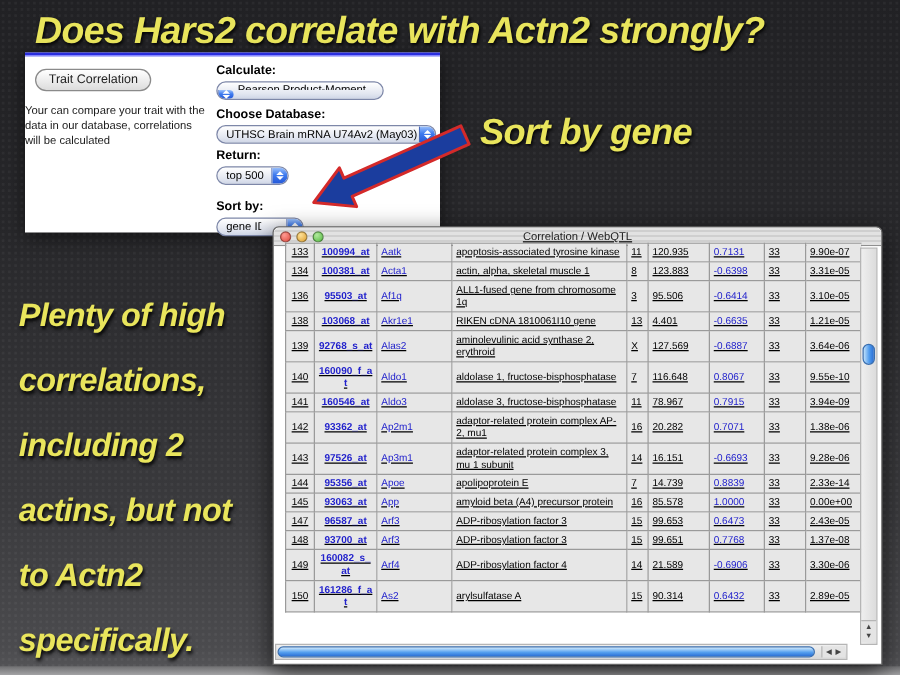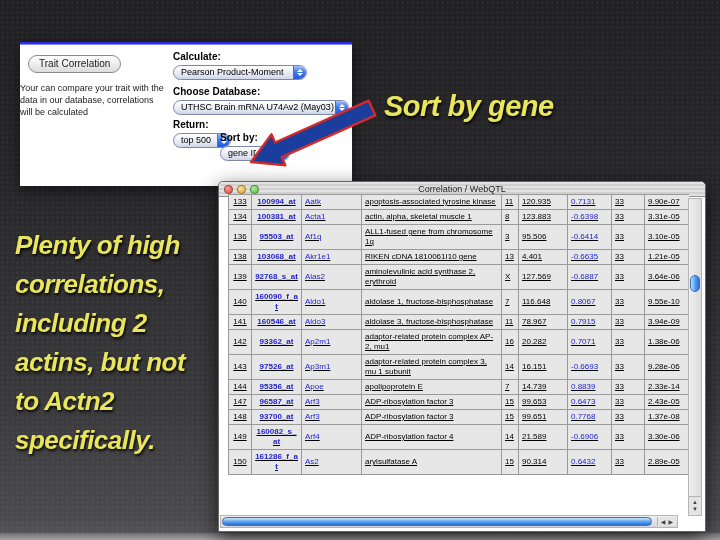--- a/index.html
+++ b/index.html
@@ -17,21 +17,21 @@
     background:linear-gradient(180deg,#6f6f71,#a3a3a5);
   }
   
   .yellow-text {
     color:#e9e55c; font-style:italic; font-weight:bold;
     text-shadow:1px 2px 3px rgba(0,0,0,0.95);
     letter-spacing:-0.5px;
   }
   .slide-title { position:absolute; left:28px; top:8px; font-size:30px; white-space:nowrap; }
   .sort-note  { position:absolute; left:384px; top:90px; font-size:29px; }
-  .left-note  { position:absolute; left:15px; top:226px; width:198px; font-size:26px; line-height:39px; }
+  .left-note  { position:absolute; left:15px; top:226px; width:198px; font-size:26px; line-height:52px; }
   
   .form-panel {
     position:absolute; left:20px; top:42px; width:332px; height:144px;
     background:#ffffff; box-shadow:0 4px 14px rgba(0,0,0,0.55);
     font-size:9px; color:#111; z-index:1;
   }
   .form-topline { position:absolute; left:0; top:0; width:100%; height:3px; background:#2a2ede; border-bottom:1px solid #8888ff; }
   .trait-btn {
     position:absolute; left:8px; top:13px; padding:2px 10px 3px;
     font-size:10px; color:#222; background:linear-gradient(180deg,#ffffff,#dcdcdc);
@@ -59,21 +59,21 @@
   
   .webqtl-window {
     position:absolute; left:218px; top:181px; width:488px; height:351px;
     background:#ffffff; border:1px solid #666; border-radius:5px 5px 0 0;
     box-shadow:0 6px 20px rgba(0,0,0,0.65); z-index:3; overflow:hidden;
   }
   .titlebar {
     position:relative; height:15px;
     background:repeating-linear-gradient(180deg,#e2e2e2 0 2px,#cfcfcf 2px 4px);
     border-bottom:1px solid #8f8f8f; border-radius:5px 5px 0 0;
-    display:flex; align-items:center; justify-content:center;
+    display:flex; align-items:center; justify-content:center;text-decoration:underline;
   }
   .window-title { font-size:9px; color:#222; }
   .traffic { position:absolute; left:5px; top:3px; display:flex; gap:4px; }
   .tl { width:9px; height:9px; border-radius:50%; border:1px solid rgba(0,0,0,0.35); }
   .tl.red    { background:radial-gradient(circle at 35% 30%,#ff9c94,#dd4a3e); }
   .tl.yellow { background:radial-gradient(circle at 35% 30%,#ffe29a,#dd9f2e); }
   .tl.green  { background:radial-gradient(circle at 35% 30%,#b4eba0,#53b93f); }
   .table-clip { position:absolute; left:9px; top:12px; width:461px; height:322px; overflow:hidden;text-decoration:underline; }
   table.corr { border-collapse:collapse; table-layout:fixed; width:461px; font-size:8px; color:#000; }
   table.corr td {
@@ -110,31 +110,32 @@
   }
   .harrows { position:absolute; right:1px; top:1px; display:flex; gap:3px; padding:1px 3px; background:#e4e4e4; border-left:1px solid #b5b5b5; height:9px; align-items:center; }
   .mini-arrow { font-size:6px; color:#444; line-height:1; }
 </style>
 </head>
 <body>
 
 <div id="stage">
   <div class="floor"></div>
 
+  <div class="slide-title yellow-text">Does Hars2 correlate with Actn2 strongly?</div>
   <div class="sort-note yellow-text">Sort by gene</div>
   <div class="left-note yellow-text">Plenty of high correlations, including 2 actins, but not to Actn2 specifically.</div>
 
   <div class="form-panel">
     <div class="form-topline"></div>
     <div class="trait-btn">Trait Correlation</div>
     <div class="form-desc">Your can compare your trait with the data in our database, correlations will be calculated</div>
 
     <div class="form-field" style="top:9px;">
       <div class="form-label">Calculate:</div>
-      <div class="popup" style="width:134px;">
+      <div class="popup" style="width:134px;flex-direction:column;">
         <span class="popup-label">Pearson Product-Moment</span>
         <span class="popup-stepper">
             <span class="tri-up"></span>
             <span class="tri-down"></span>
           </span>
       </div>
     </div>
     <div class="form-field" style="top:44px;">
       <div class="form-label">Choose Database:</div>
       <div class="popup" style="width:176px;">
@@ -148,21 +149,21 @@
     <div class="form-field" style="top:77px;">
       <div class="form-label">Return:</div>
       <div class="popup" style="width:58px;justify-content:space-between;">
         <span class="popup-label">top 500</span>
         <span class="popup-stepper">
             <span class="tri-up"></span>
             <span class="tri-down"></span>
           </span>
       </div>
     </div>
-    <div class="form-field" style="top:90px;margin-left:47px;">
+    <div class="form-field" style="top:118px;">
       <div class="form-label">Sort by:</div>
       <div class="popup" style="width:70px;gap:20px;">
         <span class="popup-label">gene ID</span>
         <span class="popup-stepper">
             <span class="tri-up"></span>
             <span class="tri-down"></span>
           </span>
       </div>
     </div>
   </div>
@@ -288,20 +289,31 @@
               <td class="col-probe">95356_at</td>
               <td class="col-gene">Apoe</td>
               <td class="col-desc">apolipoprotein E</td>
               <td class="col-chr">7</td>
               <td class="col-pos">14.739</td>
               <td class="col-corr">0.8839</td>
               <td class="col-n">33</td>
               <td class="col-p">2.33e-14</td>
             </tr>
             <tr>
+              <td class="col-idx">145</td>
+              <td class="col-probe">93063_at</td>
+              <td class="col-gene">App</td>
+              <td class="col-desc">amyloid beta (A4) precursor protein</td>
+              <td class="col-chr">16</td>
+              <td class="col-pos">85.578</td>
+              <td class="col-corr">1.0000</td>
+              <td class="col-n">33</td>
+              <td class="col-p">0.00e+00</td>
+            </tr>
+            <tr>
               <td class="col-idx">147</td>
               <td class="col-probe">96587_at</td>
               <td class="col-gene">Arf3</td>
               <td class="col-desc">ADP-ribosylation factor 3</td>
               <td class="col-chr">15</td>
               <td class="col-pos">99.653</td>
               <td class="col-corr">0.6473</td>
               <td class="col-n">33</td>
               <td class="col-p">2.43e-05</td>
             </tr>

